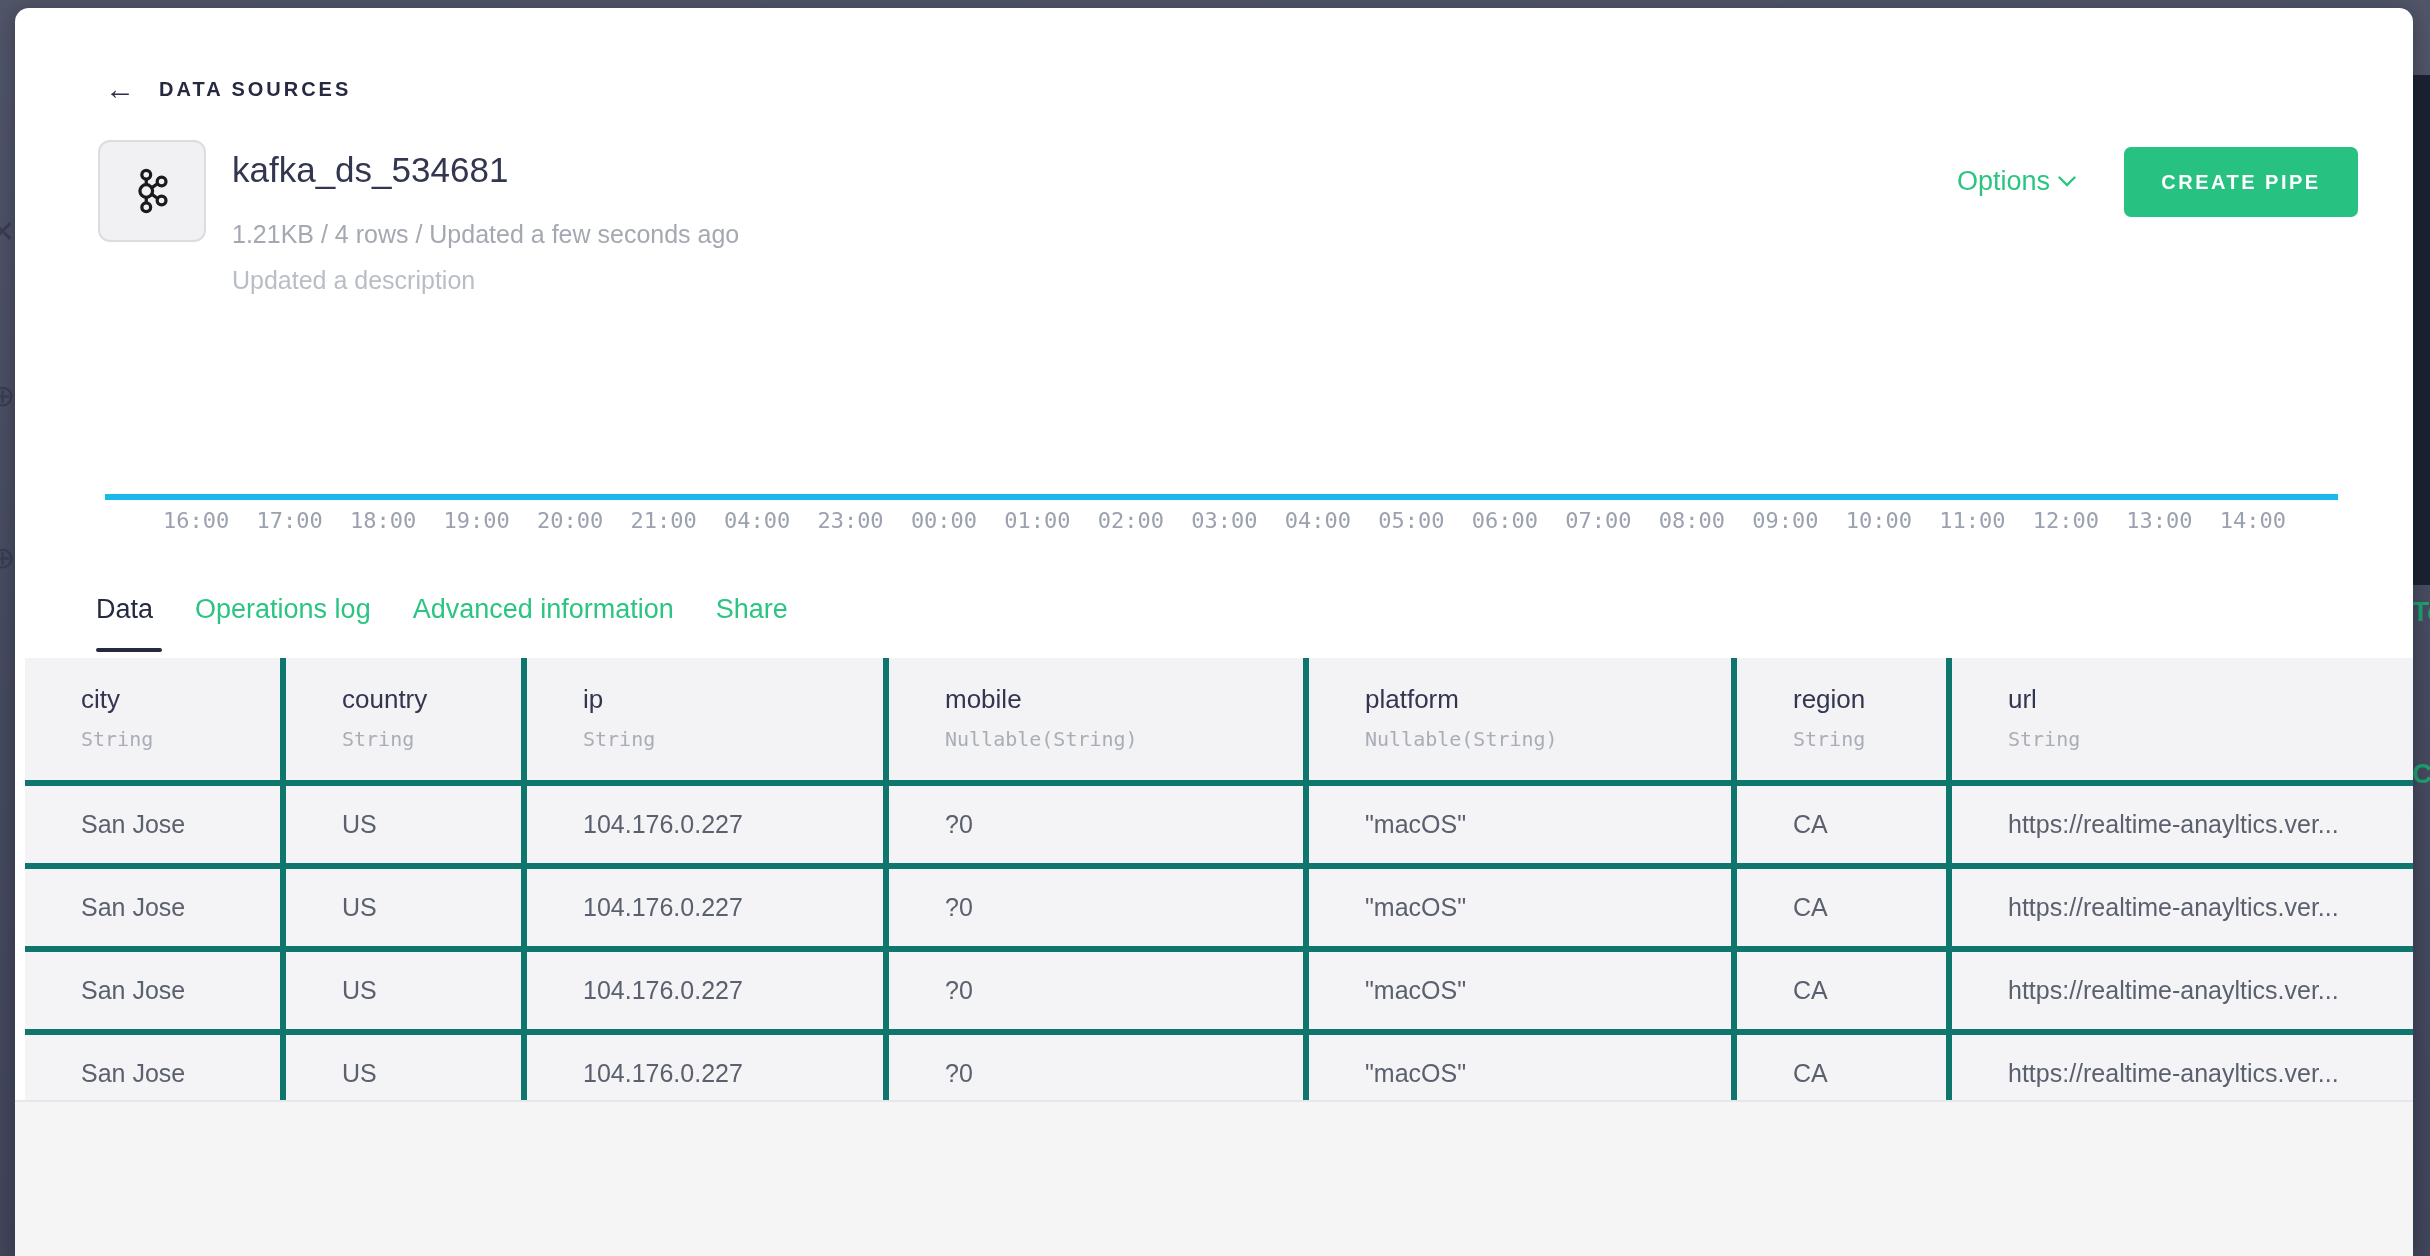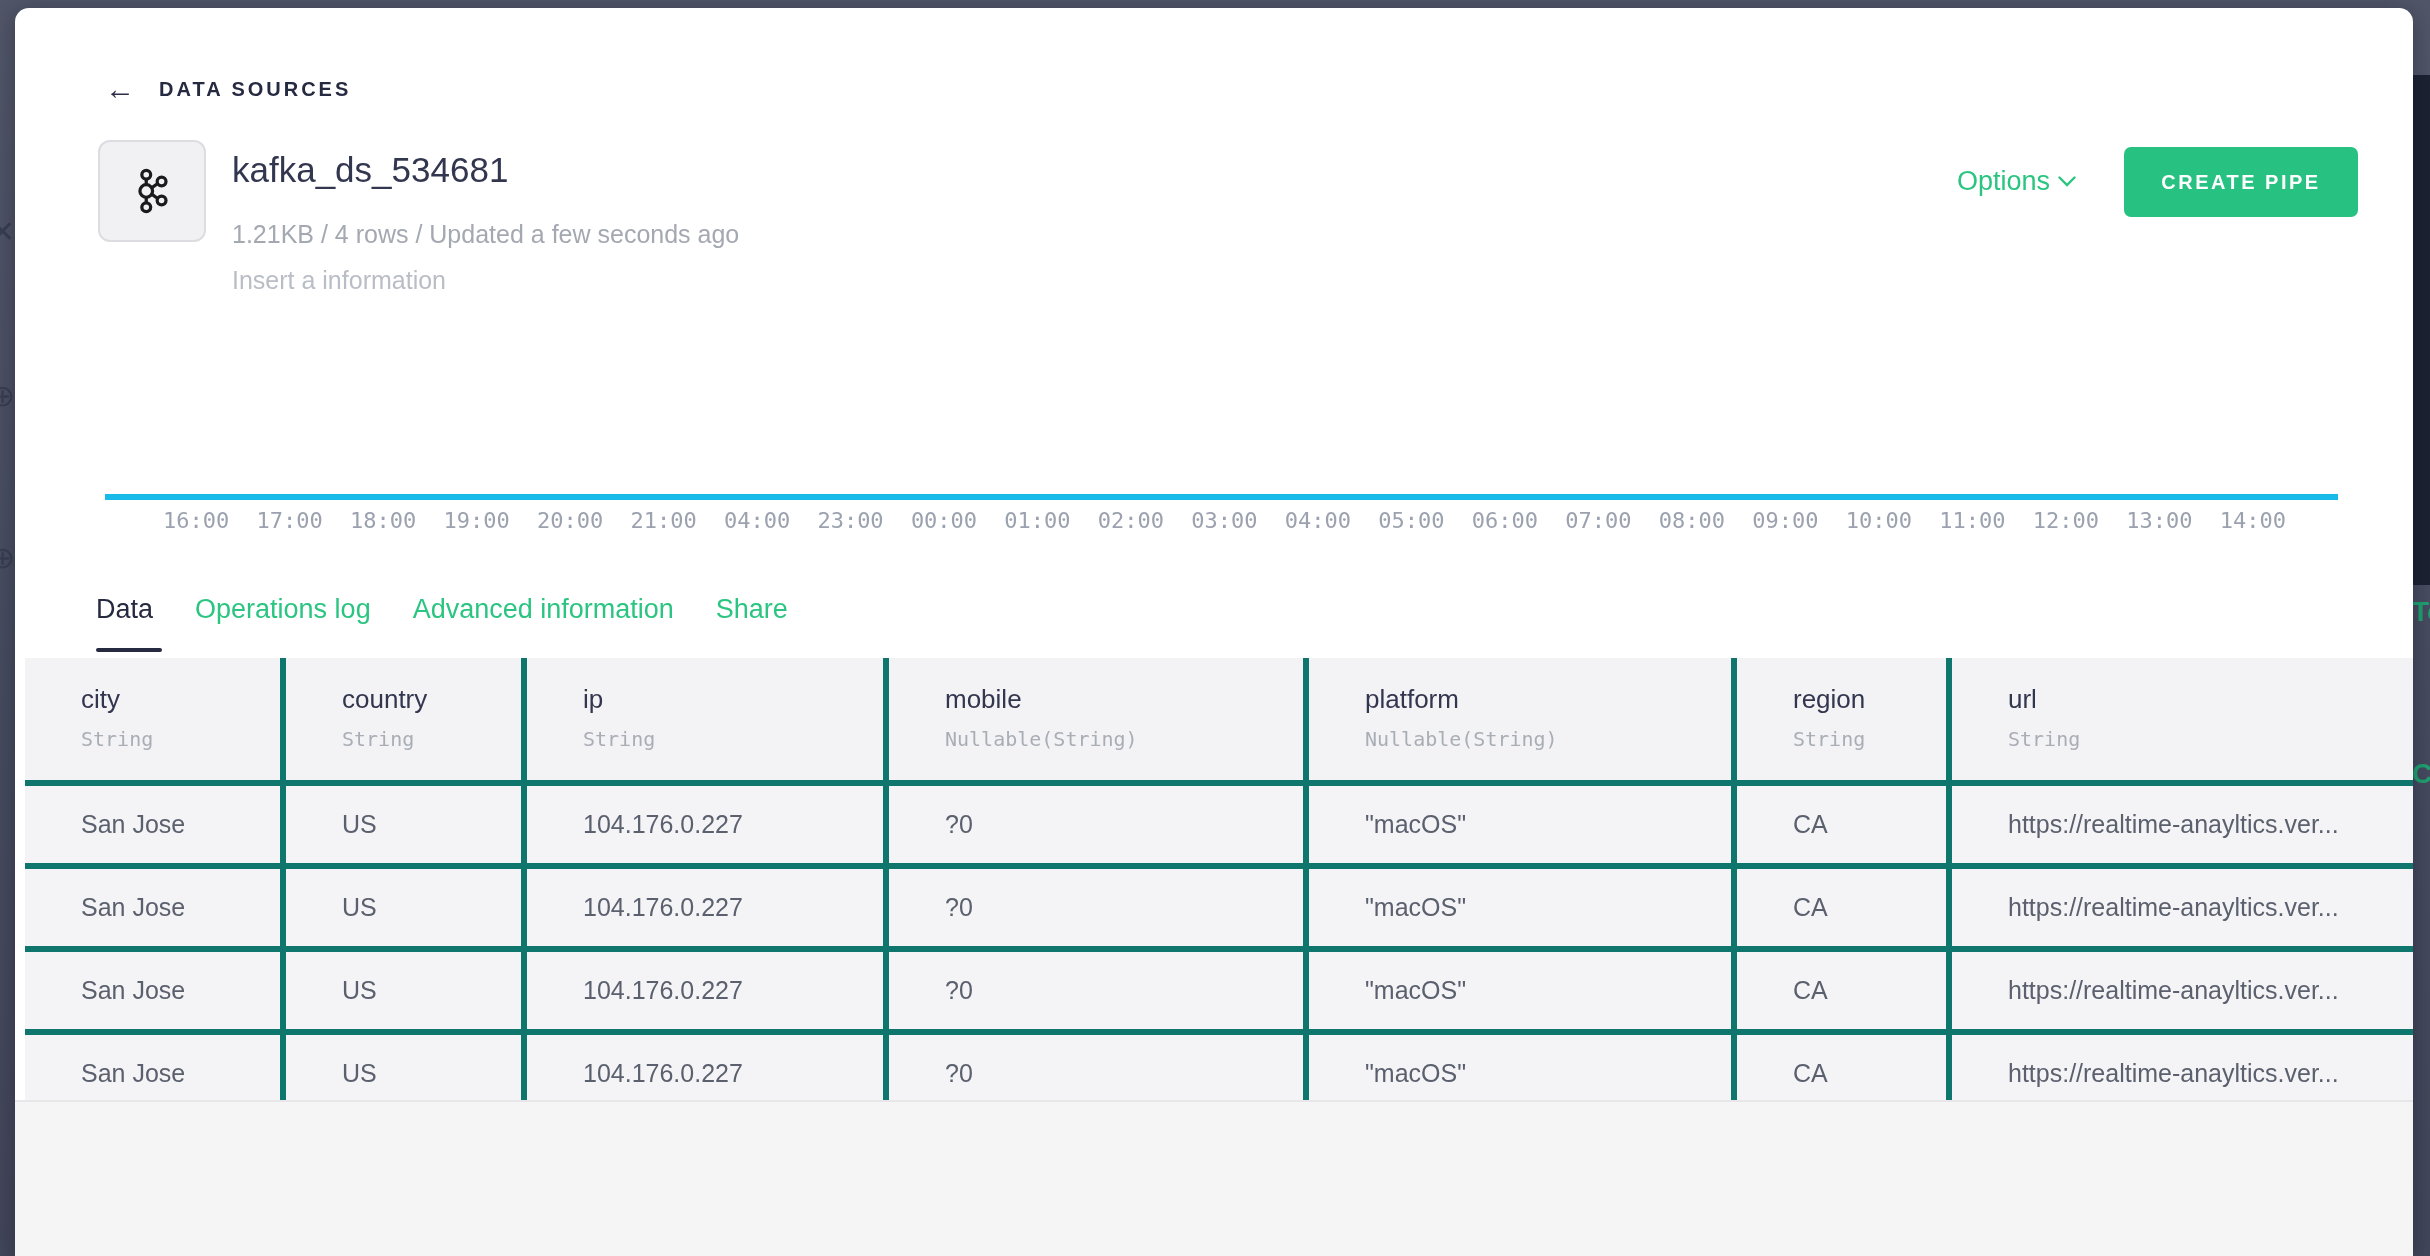--- a/index.html
+++ b/index.html
@@ -102,21 +102,21 @@
       <circle cx="17" cy="8" r="2.3"></circle>
       <circle cx="17" cy="18" r="2.3"></circle>
       <line x1="9" y1="6.8" x2="9" y2="9.7"></line>
       <line x1="9" y1="16.3" x2="9" y2="19.2"></line>
       <line x1="11.8" y1="11.4" x2="15" y2="9.1"></line>
       <line x1="11.8" y1="14.6" x2="15" y2="16.9"></line>
     </svg>
   </div>
   <div class="ds-title">kafka_ds_534681</div>
   <div class="ds-meta">1.21KB / 4 rows / Updated a few seconds ago</div>
-  <div class="ds-desc">Insert a information</div>
+  <div class="ds-desc">Updated a description</div>
 
   <div class="options">
     <span class="options-label">Options</span>
     <svg width="18" height="11" viewBox="0 0 18 11" fill="none" stroke="#2bc581" stroke-width="2.4" stroke-linecap="round">
       <polyline points="1.5,1.5 9,9 16.5,1.5"></polyline>
     </svg>
   </div>
   <button class="create-pipe">CREATE PIPE</button>
 
   <div class="tl-bar"></div>

